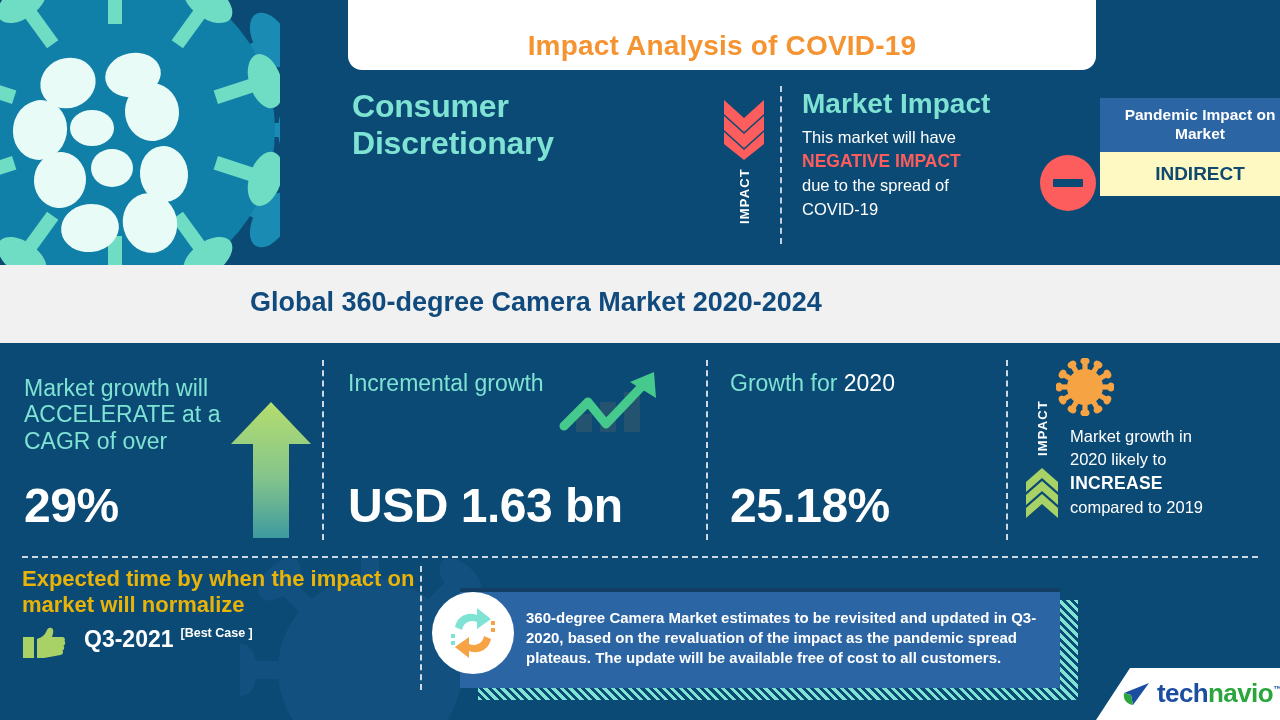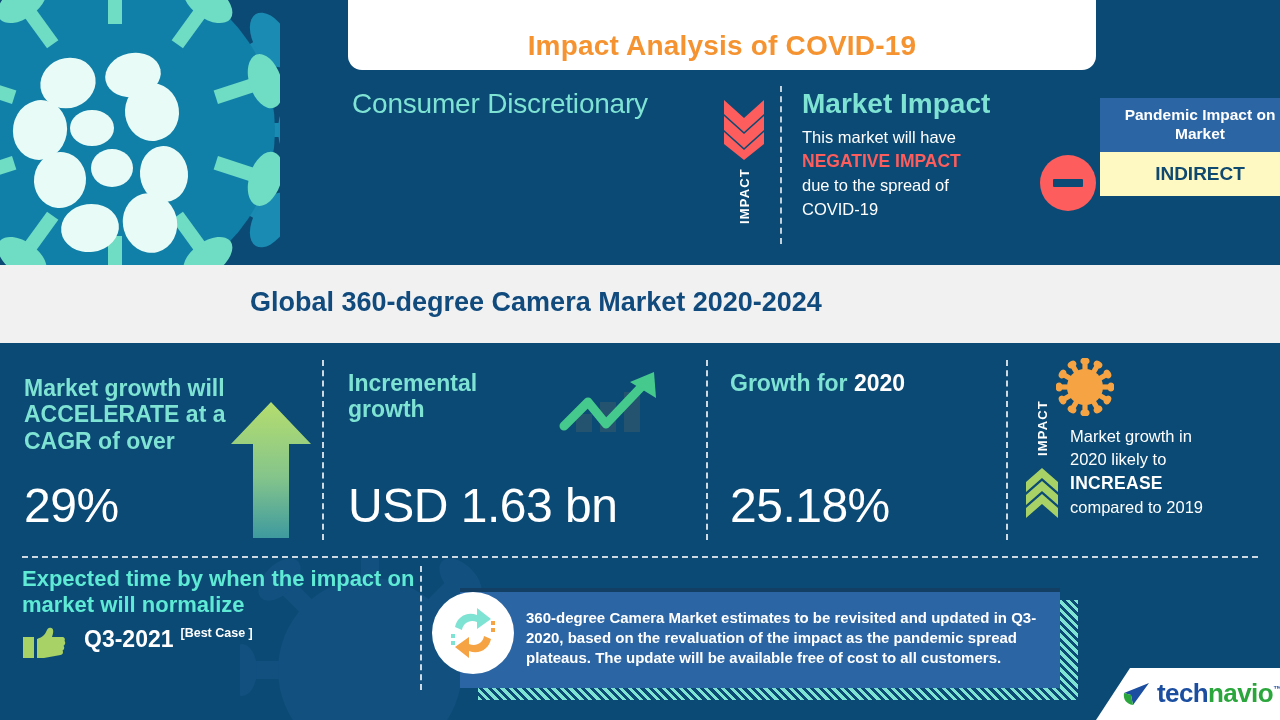--- a/index.html
+++ b/index.html
@@ -27,21 +27,21 @@
     background:#ffffff;border-radius:14px;
     display:flex;align-items:flex-end;justify-content:center;
     box-sizing:border-box;padding-bottom:8px;
   }
   .title-pill .t{
     color:#f59331;font-size:28px;font-weight:bold;letter-spacing:.2px;
   }
 
   
   .cd{position:absolute;left:352px;top:88px;width:362px;}
-  .cd h2{margin:0 0 6px 0;color:#7fe3d4;font-size:28px;font-weight:normal;letter-spacing:-.2px;}
+  .cd h2{margin:0 0 6px 0;color:#7fe3d4;font-size:32px;font-weight:bold;letter-spacing:-.2px;}
   .cd p{margin:0;color:#ffffff;font-size:16.5px;line-height:1.42;}
 
   
   .impact-col{position:absolute;left:716px;top:98px;width:56px;height:150px;
      display:flex;flex-direction:column;align-items:center;}
   .chev-stack{display:flex;flex-direction:column;align-items:center;gap:-4px;}
   .impact-label{
     color:#ffffff;font-size:13px;font-weight:bold;letter-spacing:1.2px;
     writing-mode:vertical-rl;transform:rotate(180deg);margin-top:8px;
   }
@@ -68,22 +68,22 @@
 
   
   .lightband{position:absolute;left:0;top:265px;width:1280px;height:78px;background:#f1f1f1;}
   .lightband .mt{position:absolute;left:250px;top:22px;color:#114a7d;font-size:27px;font-weight:bold;}
 
   
   .stats{position:absolute;left:0;top:343px;width:1280px;height:212px;background:#0b4a74;}
   .sep{position:absolute;top:360px;height:180px;border-left:2px dashed #ffffff;opacity:.8;}
   .hsep{position:absolute;left:22px;top:556px;width:1236px;border-top:2px dashed #ffffff;opacity:.8;}
 
-  .stat-head{color:#7fe3d4;font-size:23px;font-weight:bold;line-height:1.15;}
-  .stat-big{color:#ffffff;font-size:48px;font-weight:normal;letter-spacing:-.5px;}
+  .stat-head{color:#7fe3d4;font-size:23px;font-weight:normal;line-height:1.15;}
+  .stat-big{color:#ffffff;font-size:48px;font-weight:bold;letter-spacing:-.5px;}
 
   .s1{position:absolute;left:24px;top:375px;width:210px;}
   .s1 .stat-big{margin-top:24px;}
   .arrow-up{position:absolute;left:228px;top:398px;}
 
   .s2{position:absolute;left:348px;top:370px;width:200px;}
   .s2 .stat-big{position:absolute;left:0;top:108px;white-space:nowrap;}
   .trend-ico{position:absolute;left:558px;top:368px;}
 
   .s3{position:absolute;left:730px;top:370px;width:260px;}
@@ -94,21 +94,21 @@
   
   .impact-col2{position:absolute;left:1022px;top:400px;width:40px;
      display:flex;flex-direction:column;align-items:center;}
   .impact-col2 .impact-label{font-size:13px;margin:0 0 12px 0;}
   .covid-orange{position:absolute;left:1056px;top:358px;}
   .s4{position:absolute;left:1070px;top:425px;width:200px;color:#ffffff;font-size:16.5px;line-height:1.4;}
   .s4 b{font-size:17.5px;letter-spacing:.3px;}
 
   
   .norm{position:absolute;left:22px;top:566px;width:400px;}
-  .norm h3{margin:0;color:#5eead4;font-size:22px;font-weight:bold;line-height:1.18;}
+  .norm h3{margin:0;color:#eab308;font-size:22px;font-weight:bold;line-height:1.18;}
   .case-row{display:flex;margin-top:8px;}
   .case-row .q{color:#ffffff;font-size:23px;font-weight:bold;margin-left:18px;}
   .case-row .tag{color:#ffffff;font-size:12.5px;font-weight:bold;margin-left:7px;}
 
   .vdash2{position:absolute;left:420px;top:566px;height:124px;border-left:2px dashed #ffffff;opacity:.8;}
 
   
   .callout-hatch{position:absolute;left:478px;top:600px;width:600px;height:100px;
      background-image:repeating-linear-gradient(45deg,#7fe3d4 0,#7fe3d4 3px,#0b4a74 3px,#0b4a74 6px);}
   .callout{position:absolute;left:460px;top:588px;width:600px;height:100px;background:#2c65a4;

